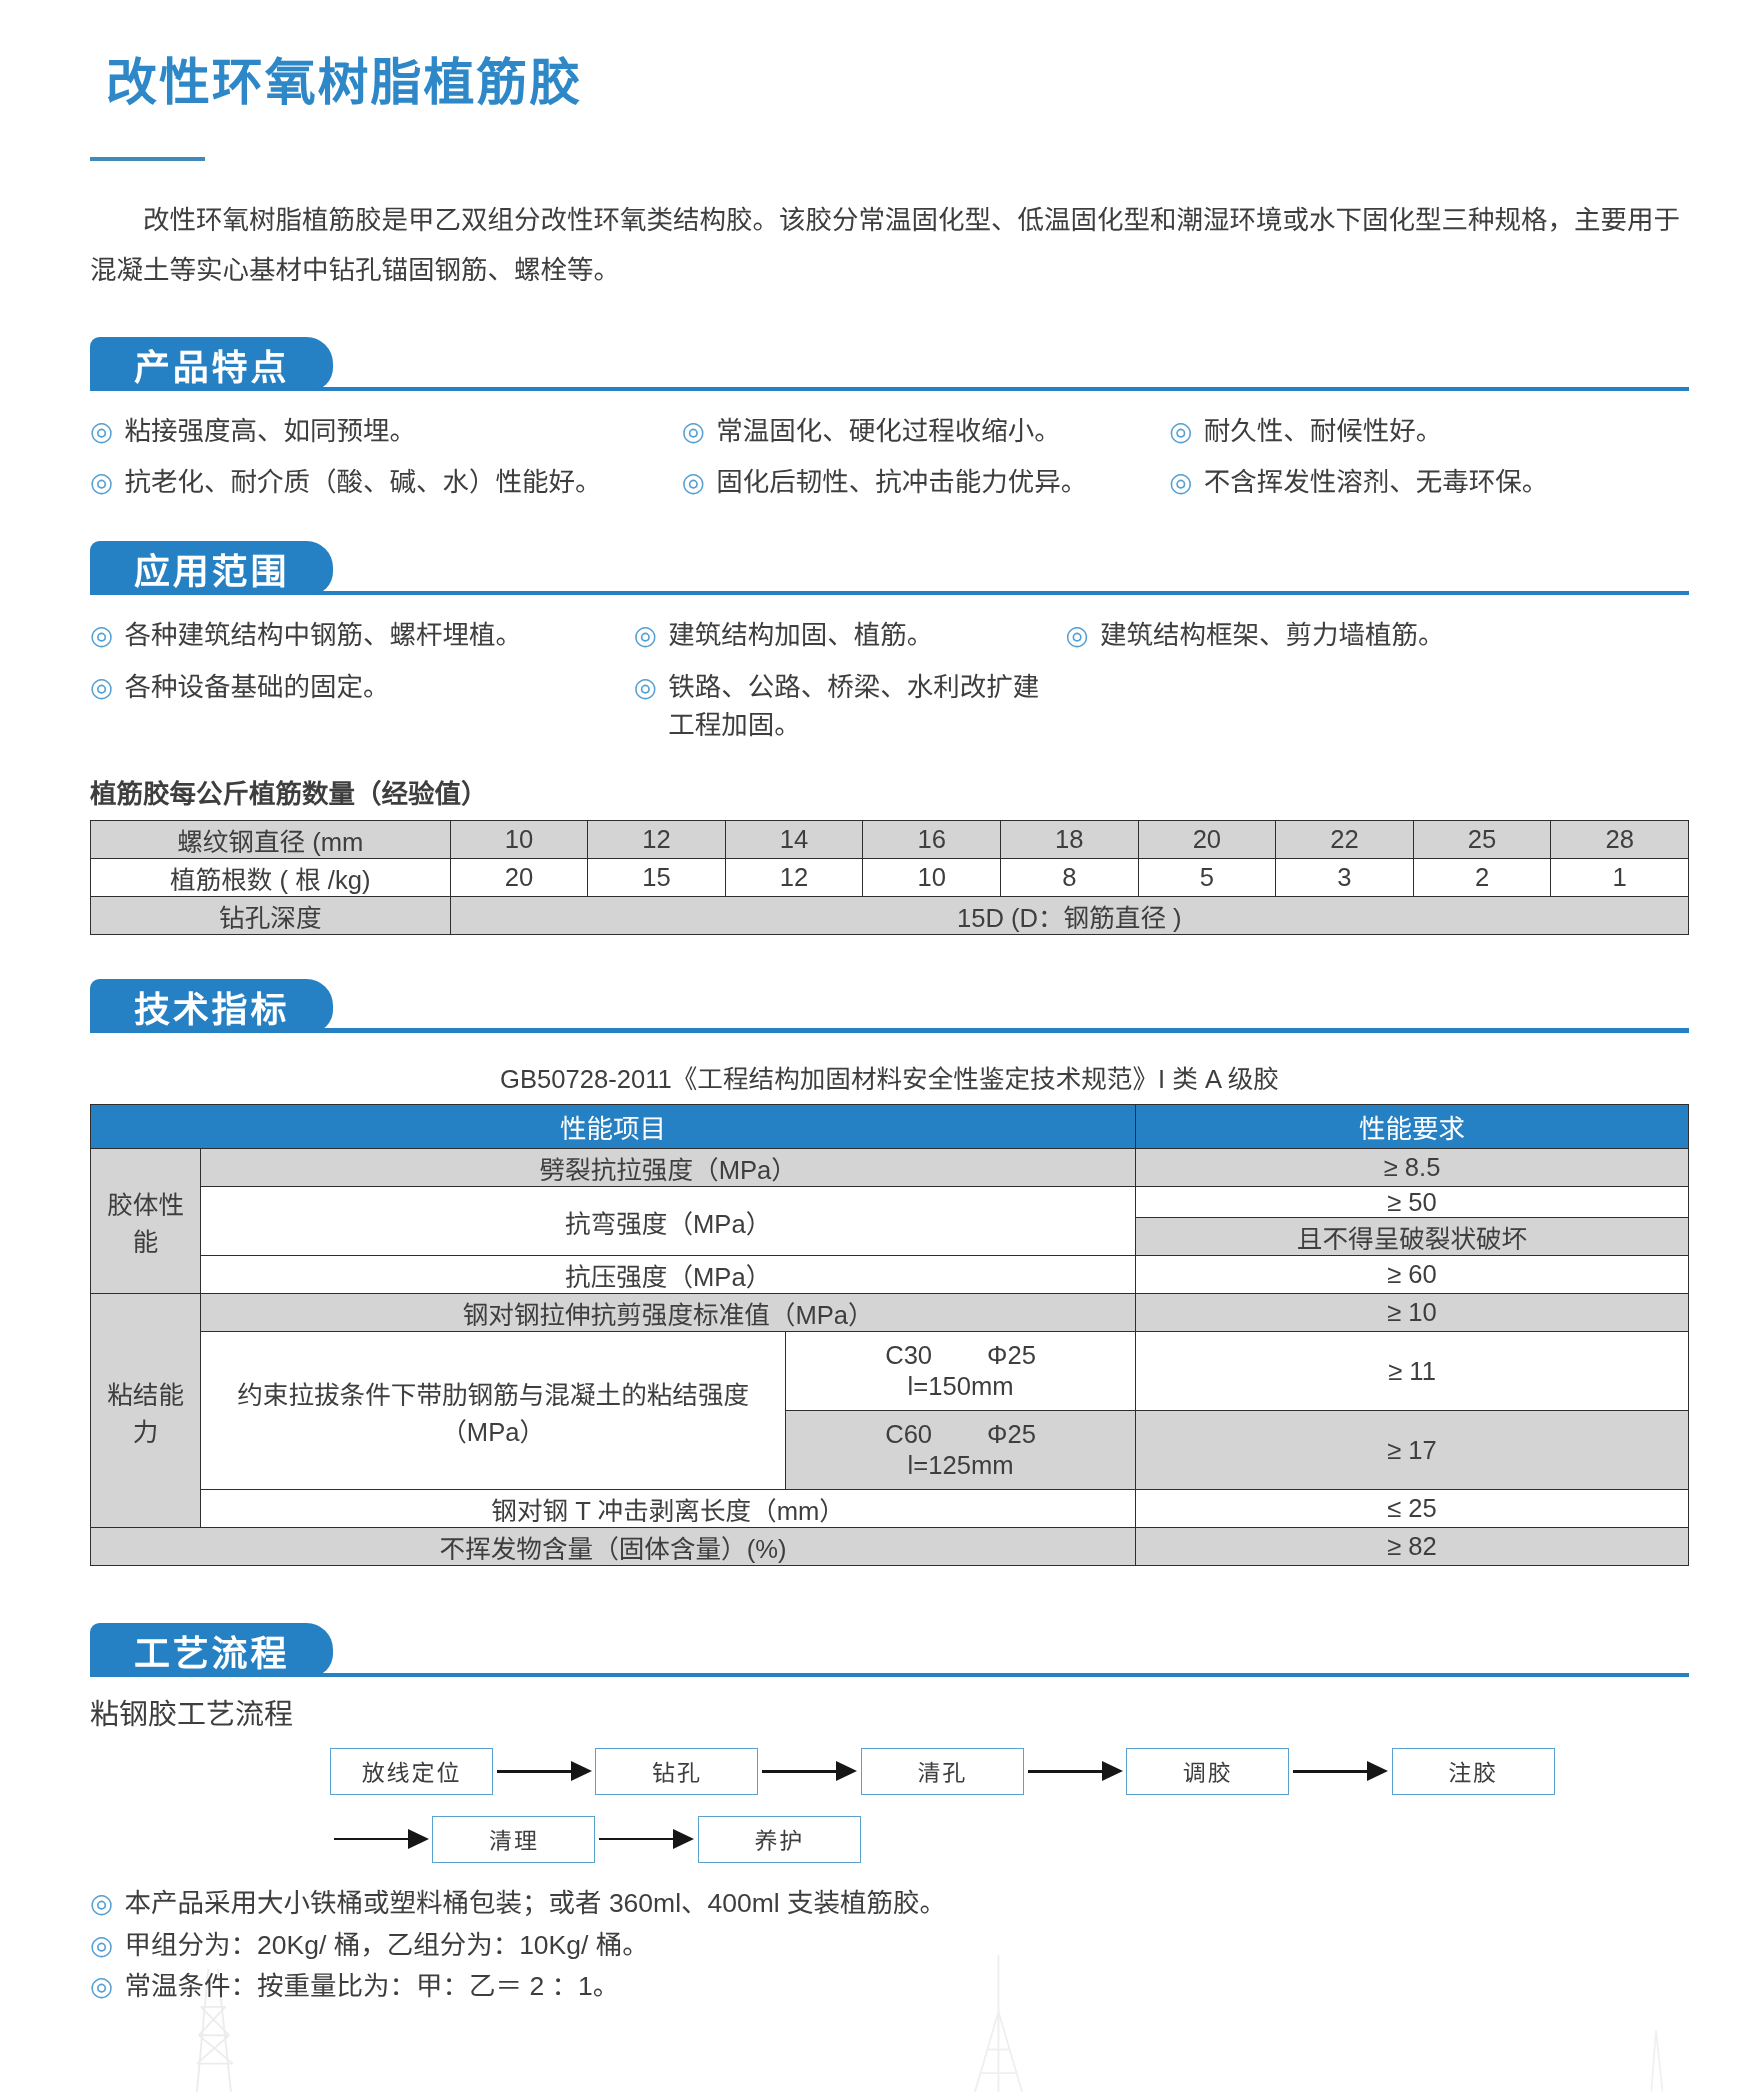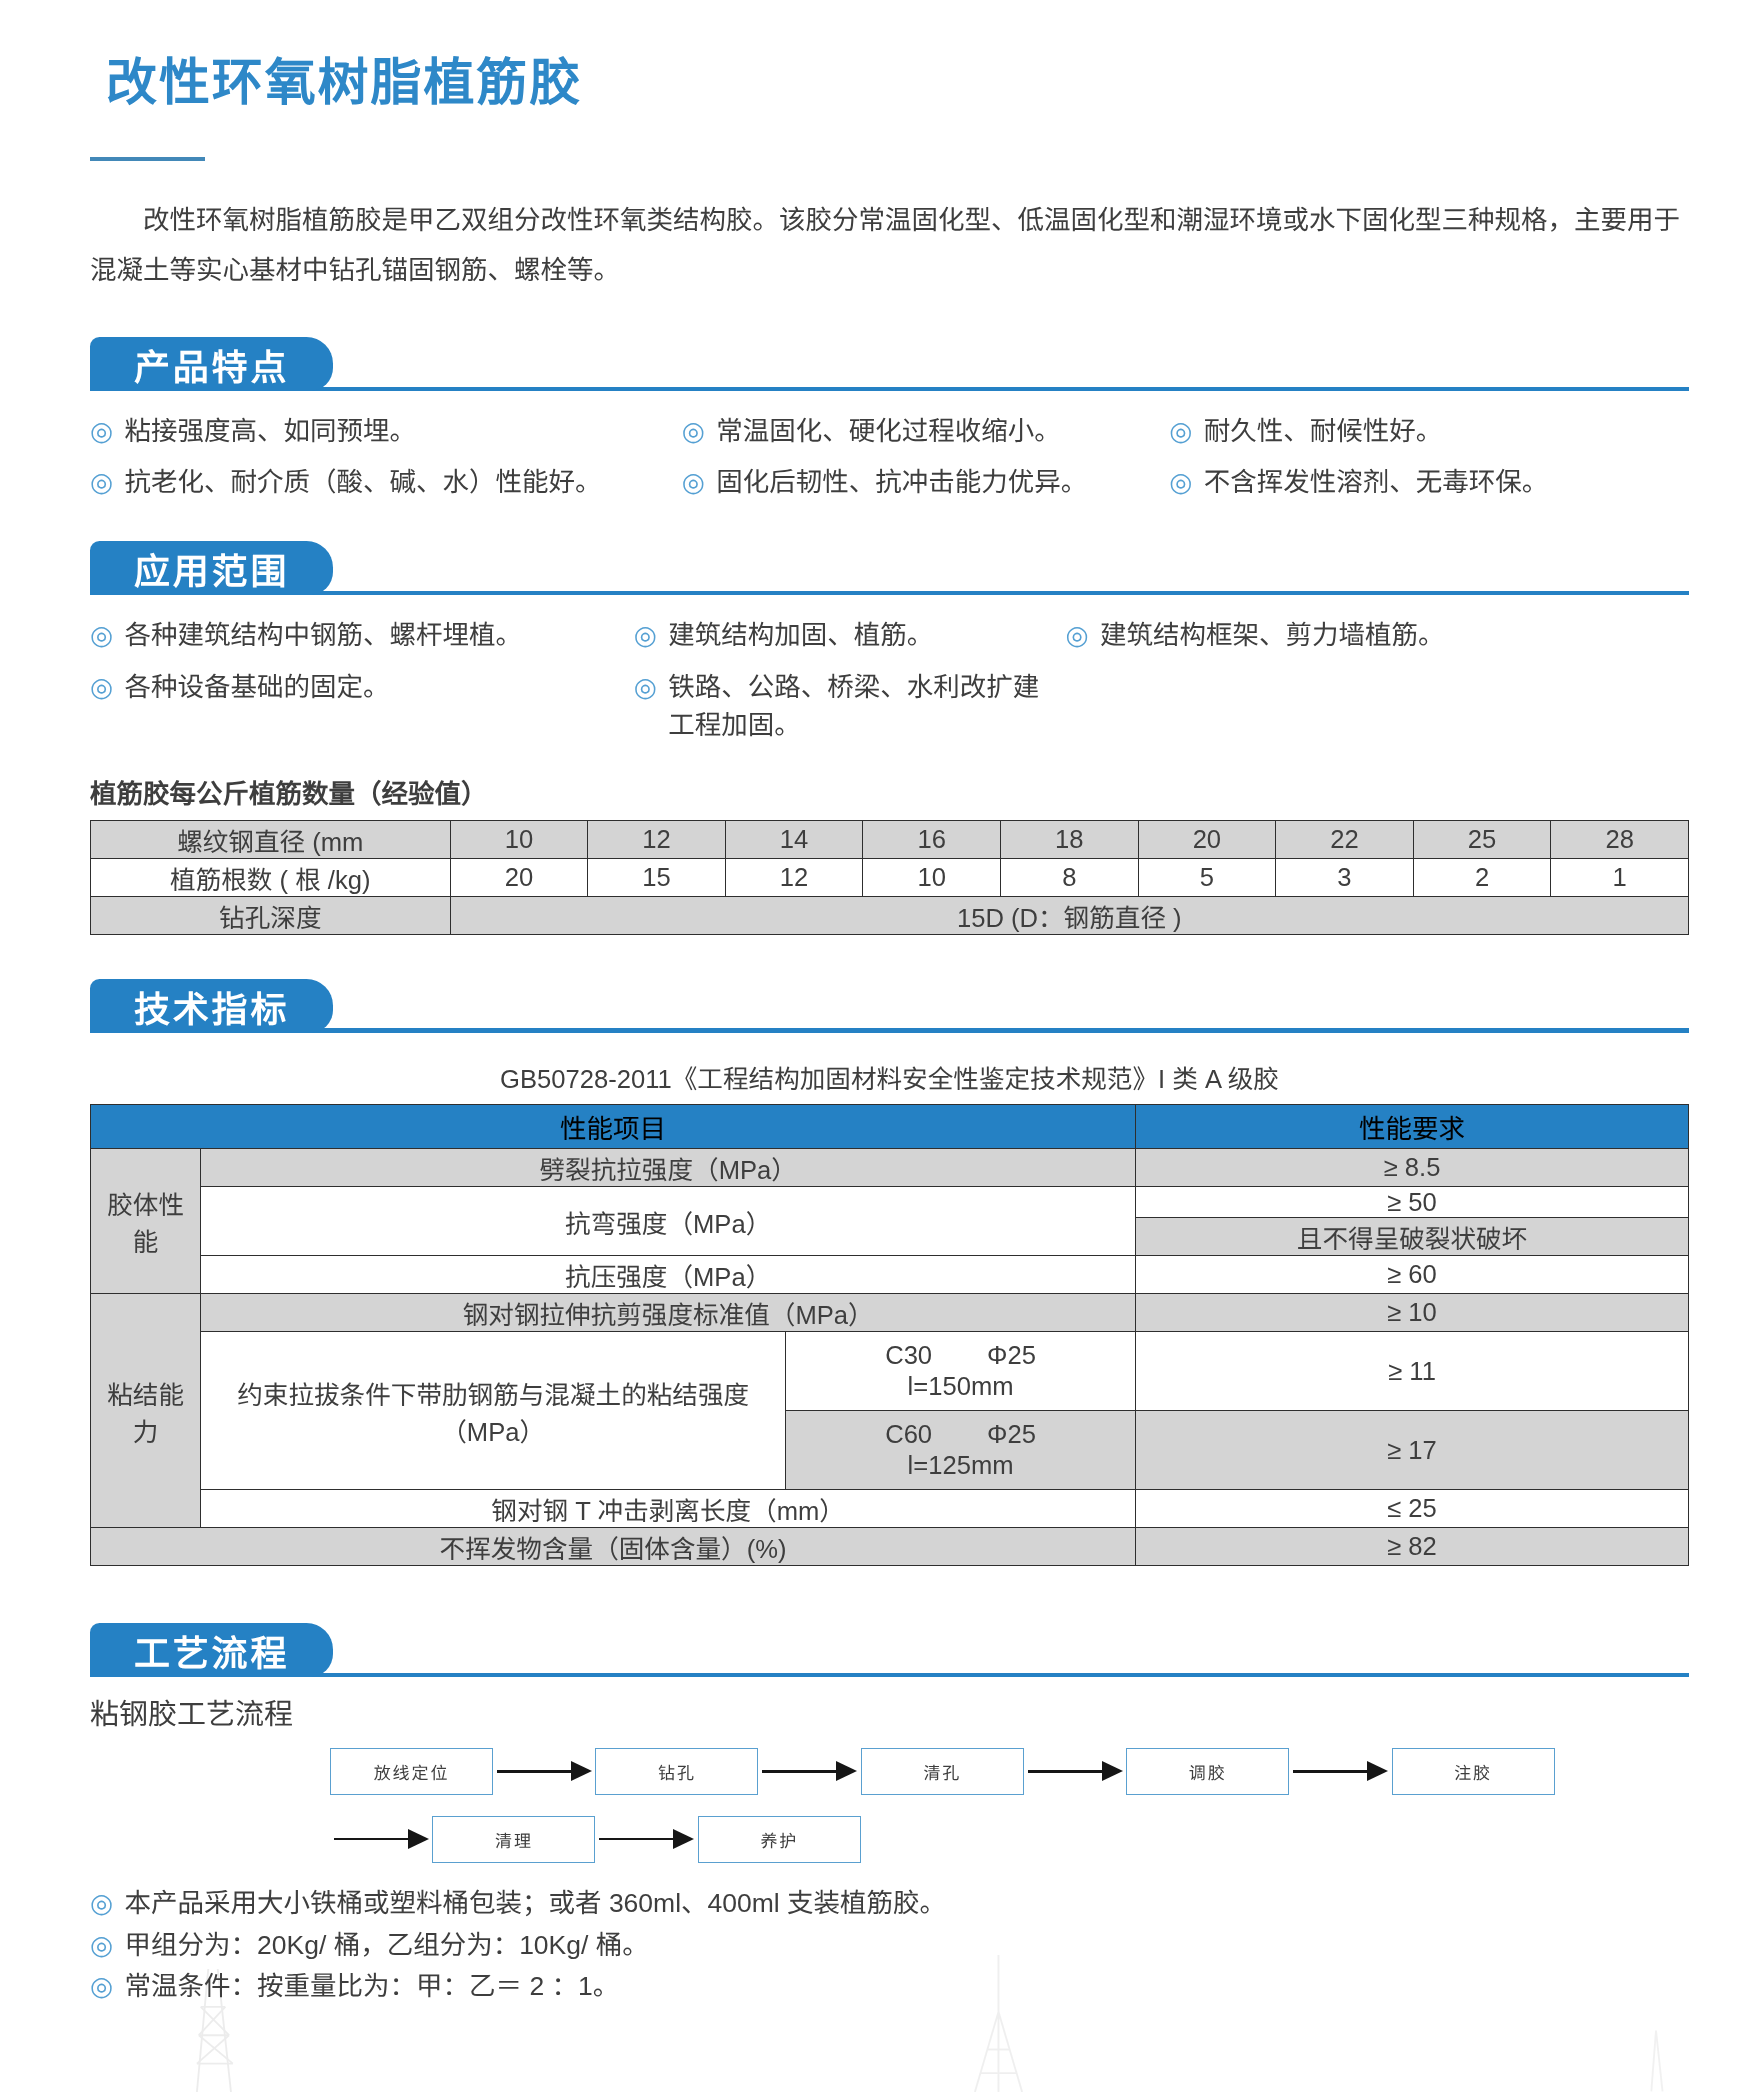--- a/index.html
+++ b/index.html
@@ -49,33 +49,33 @@
   .caption{margin-top:28px;font-size:26.5px;font-weight:bold;}
   table.tbl{width:100%;border-collapse:collapse;margin-top:9.5px;table-layout:fixed;}
   .tbl td,.tbl th{
     border:1.9px solid var(--border);text-align:center;vertical-align:middle;
     font-size:25.6px;padding:0 5.7px;height:31px;
   }
   tr.gray td{background:var(--gray);}
   td.g,th.g{background:var(--gray);}
 
   .note{margin-top:24.6px;text-align:center;font-size:25.6px;}
-  .tech-table .head th{background:var(--blue);color:#000000;font-weight:normal;height:44px;font-size:26.5px;}
+  .tech-table .head th{background:var(--blue);color:#ffffff;font-weight:normal;height:44px;font-size:26.5px;}
   .tech-table tr.h2 td{height:79px;}
   .cond{display:flex;justify-content:center;gap:55px;}
   .cond-len{margin-top:1.9px;}
 
   .subtitle{margin-top:13.2px;font-size:29px;}
   .flow-row{display:flex;align-items:center;margin-left:240px;height:66px;}
   .flow-row1{margin-top:5.7px;}
   .flow-row2{margin-top:1.9px;}
   .flow-box{
     min-width:163px;height:47px;border:1.9px solid var(--flow-blue);background:#fff;
     display:flex;align-items:center;justify-content:center;
-    font-size:17px;padding:0 13.2px;flex:none;letter-spacing:1.9px;
+    font-size:23px;padding:0 13.2px;flex:none;letter-spacing:1.9px;
   }
   .flow-arrow{position:relative;width:74px;height:2.8px;background:#161616;margin:0 24.6px 0 3.8px;flex:none;}
   .flow-arrow::after{
     content:"";position:absolute;right:-21px;top:50%;transform:translateY(-50%);
     border-left:21px solid #161616;border-top:10.4px solid transparent;border-bottom:10.4px solid transparent;
   }
 
   .wm{position:absolute;bottom:0;z-index:0;opacity:.55;}
   .wm-left{left:142px;}
   .wm-center{left:956px;}

